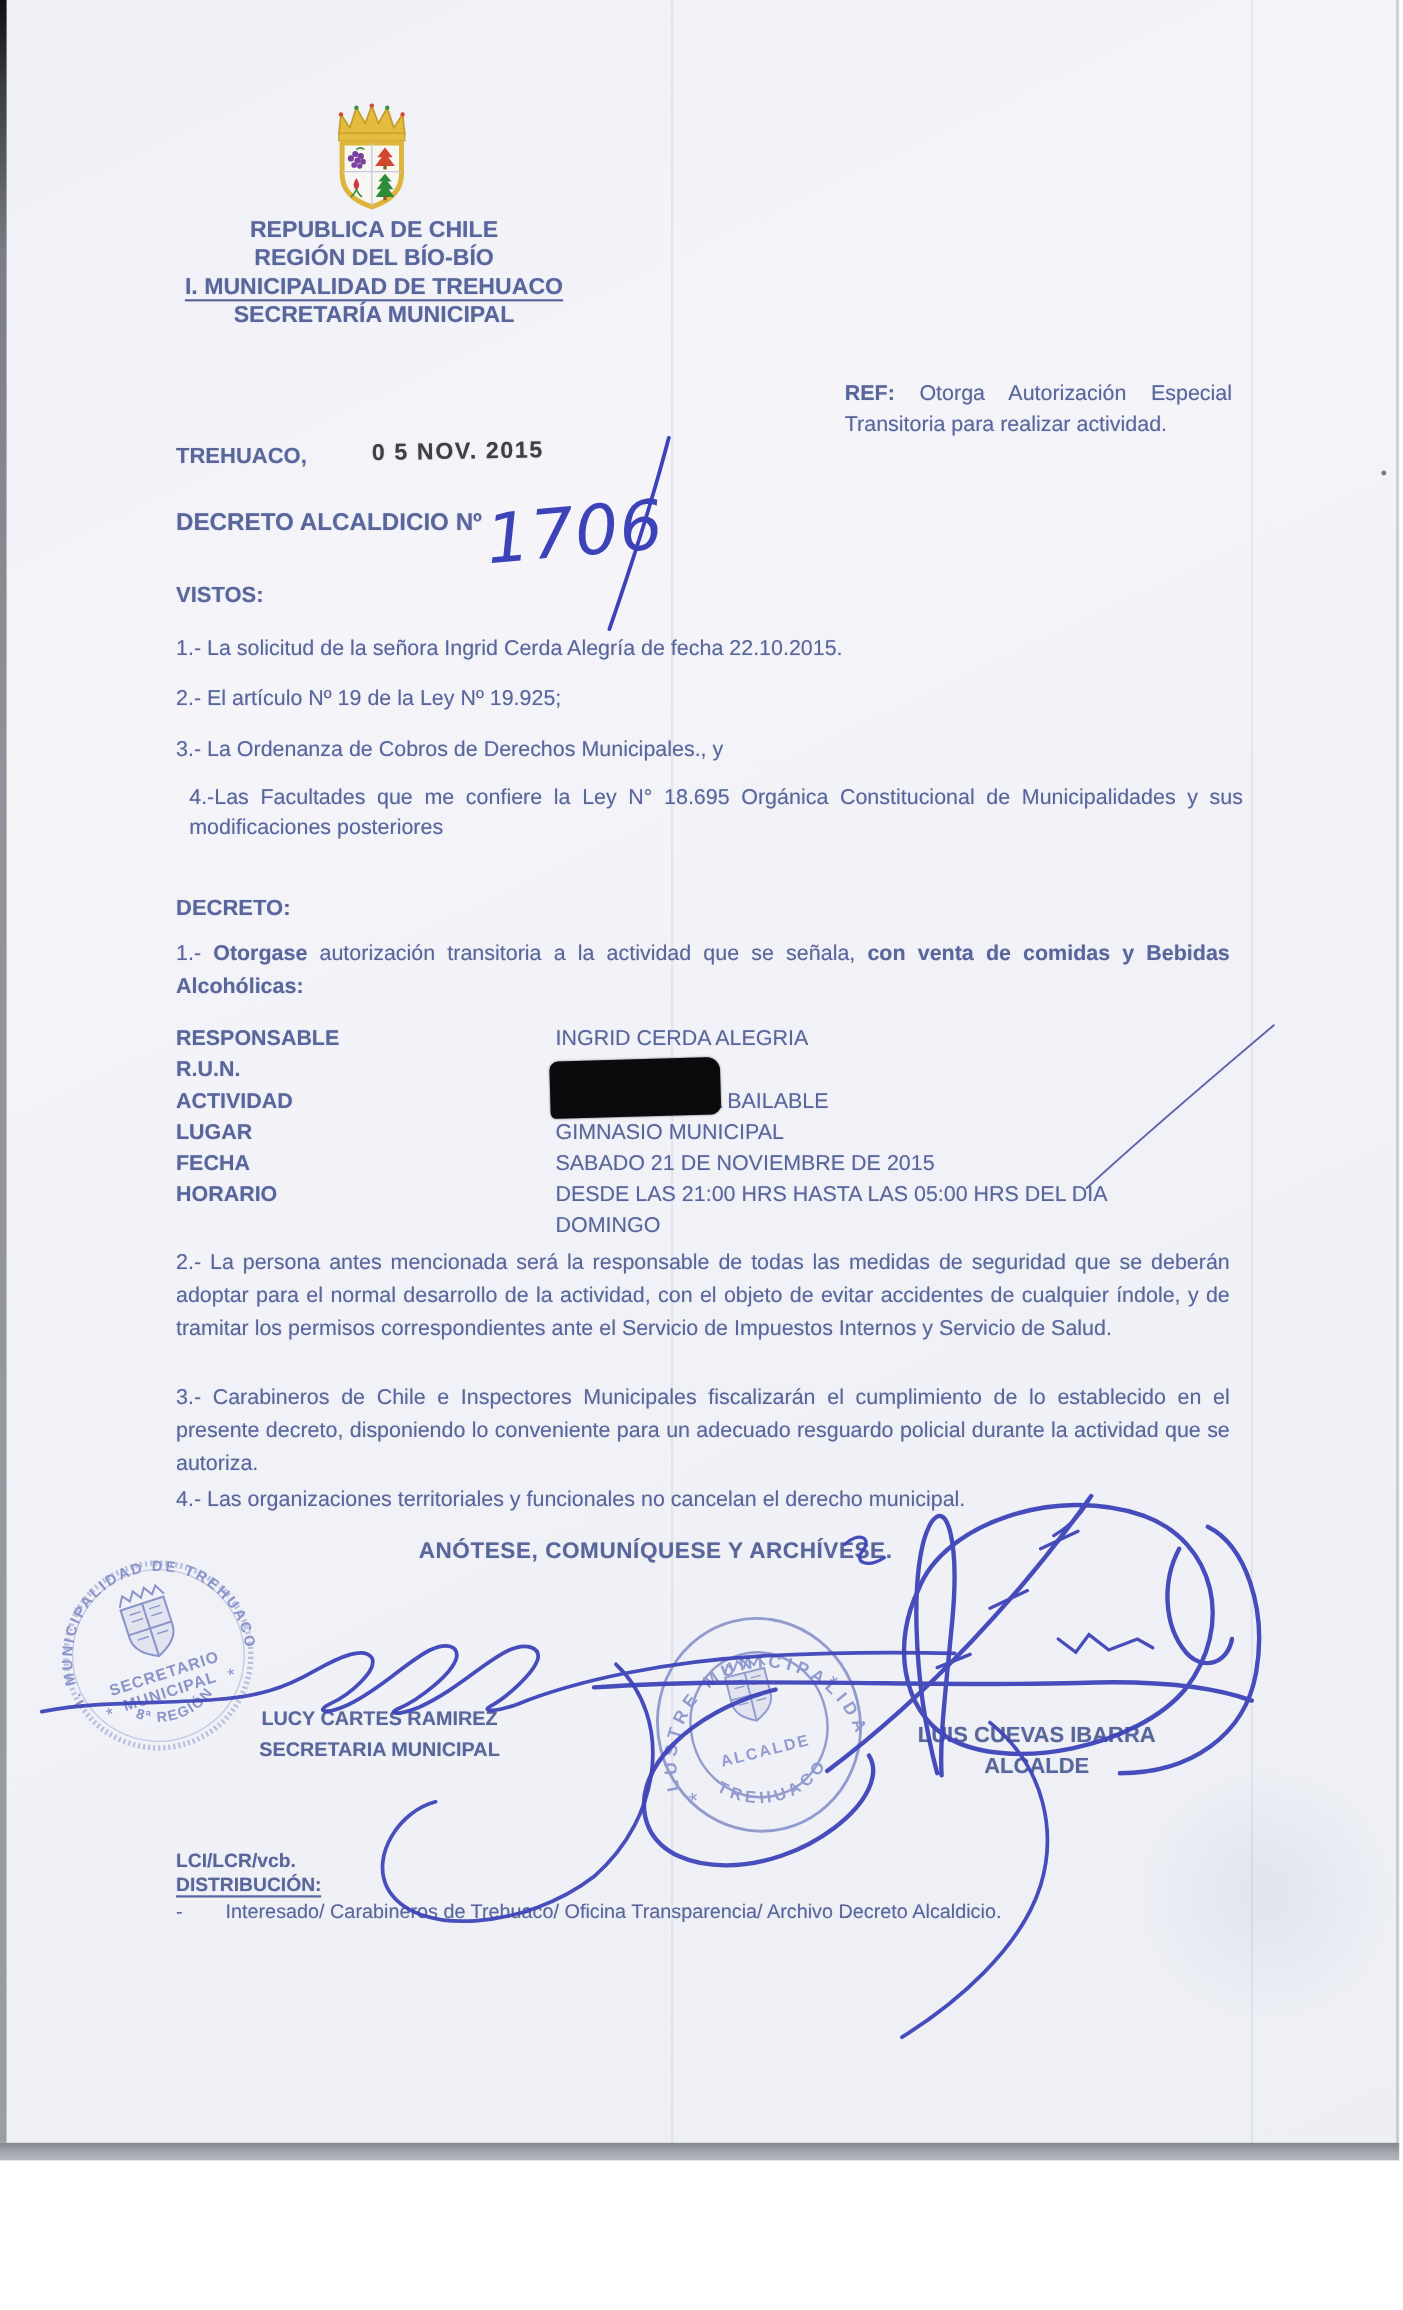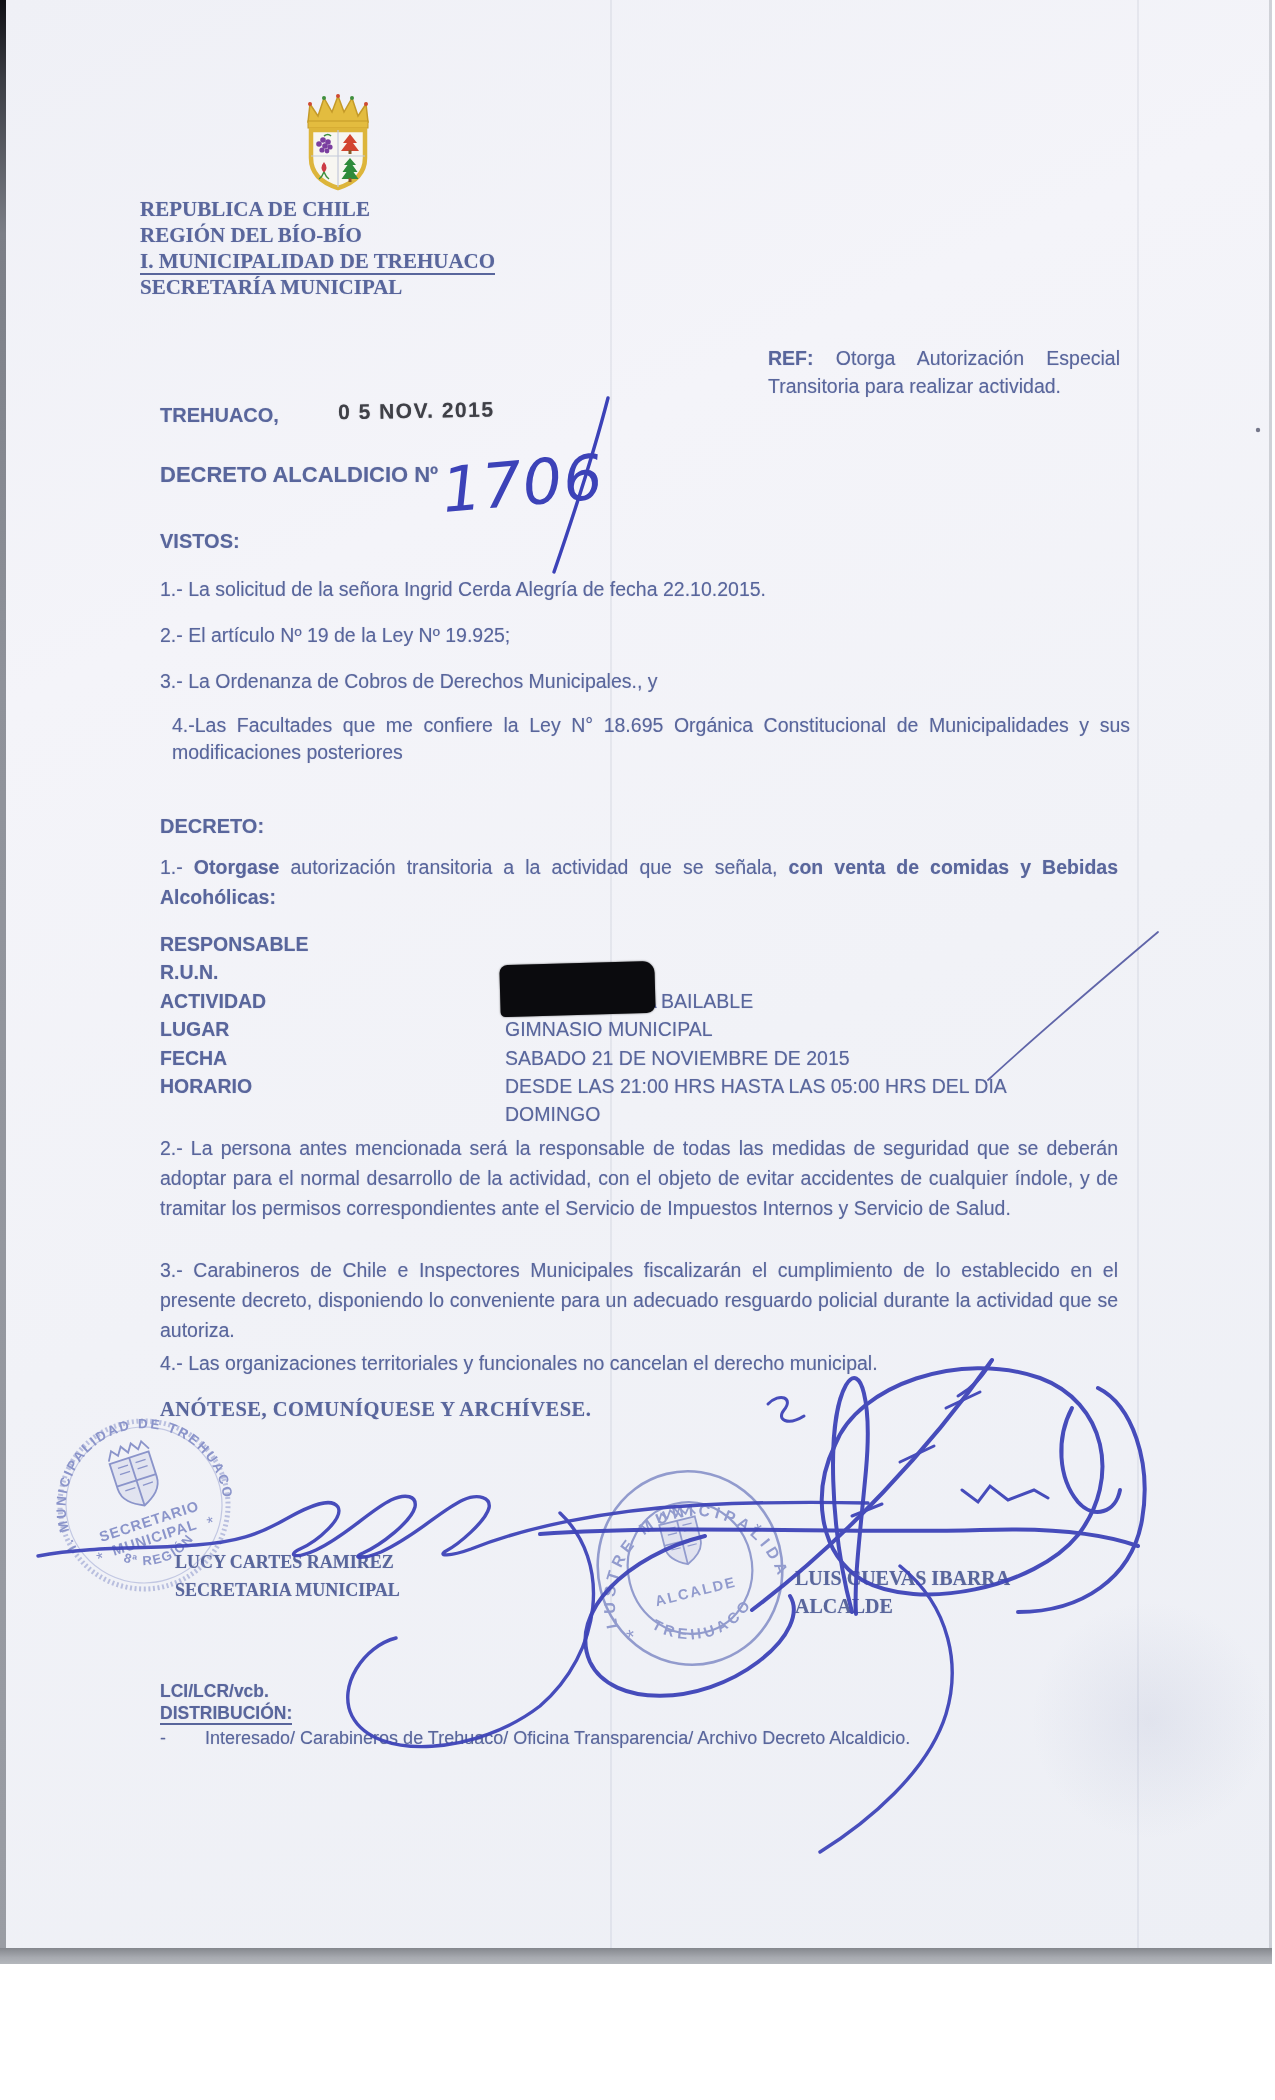--- a/index.html
+++ b/index.html
@@ -12,21 +12,21 @@
   .edge-bottom{position:absolute;left:0;top:1948px;width:1272px;height:16px;
          background:linear-gradient(180deg,#84878d 0%,#a7aab0 60%,#b4b7bc 100%);}
   .edge-right{position:absolute;left:1269px;top:0;width:3px;height:1948px;background:rgba(140,145,155,.35);}
   .fold{position:absolute;top:0;width:2px;height:1948px;background:rgba(105,115,150,.10);}
   .smudge{position:absolute;left:1030px;top:1600px;width:240px;height:240px;border-radius:50%;
          background:radial-gradient(circle,rgba(130,140,180,.12) 0%,rgba(130,140,180,0) 70%);}
   .ink{position:absolute;color:#59669c;text-shadow:0 0 1px rgba(89,102,156,.38);}
   .b{font-weight:bold;}
   .body-text{font-size:19.5px;line-height:30px;}
   .just{text-align:justify;}
-  .center{text-align:left;font-family:Liberation Serif, serif;}
+  .center{text-align:center;}
   .u{border-bottom:2px solid currentColor;}
   .redaction{position:absolute;left:500px;top:963px;width:155px;height:52px;background:#0b0b0e;
          border-radius:8px 12px 9px 5px;transform:rotate(-1.6deg);box-shadow:0 0 2px rgba(0,0,0,.6);}
   .datestamp{position:absolute;left:338px;top:399px;font-size:21px;font-weight:bold;letter-spacing:1.5px;
          color:#3f4047;transform:rotate(-1deg);text-shadow:0 0 1px rgba(60,60,70,.5);}
   .detail-row{display:flex;}
   .detail-label{width:345px;font-weight:bold;flex:none;}
   .detail-value{width:510px;}
   svg.overlay{position:absolute;left:0;top:0;pointer-events:none;}
 </style>
@@ -66,20 +66,21 @@
   <div class="ink body-text just" style="left:160px;top:712px;width:958px;line-height:27px;margin-left:12px;">4.-Las Facultades que me confiere la Ley N° 18.695 Orgánica Constitucional de Municipalidades y sus modificaciones posteriores</div>
 
   <div class="ink b" style="left:160px;top:815px;font-size:20px;">DECRETO:</div>
   <div class="ink body-text just" style="left:160px;top:852px;width:958px;">
     <span>1.- </span><span class="b">Otorgase</span><span> autorización transitoria a la actividad que se señala, </span><span class="b">con venta de comidas y Bebidas Alcohólicas:</span>
   </div>
 
   <div class="ink" style="left:160px;top:930px;width:960px;font-size:19.5px;line-height:28.4px;">
     <div class="detail-row">
       <div class="detail-label">RESPONSABLE</div>
+      <div class="detail-value">INGRID CERDA ALEGRIA</div>
     </div>
     <div class="detail-row">
       <div class="detail-label">R.U.N.</div>
       <div class="detail-value"></div>
     </div>
     <div class="detail-row">
       <div class="detail-label">ACTIVIDAD</div>
       <div class="detail-value">RIFA SOLIDARIA BAILABLE</div>
     </div>
     <div class="detail-row">

